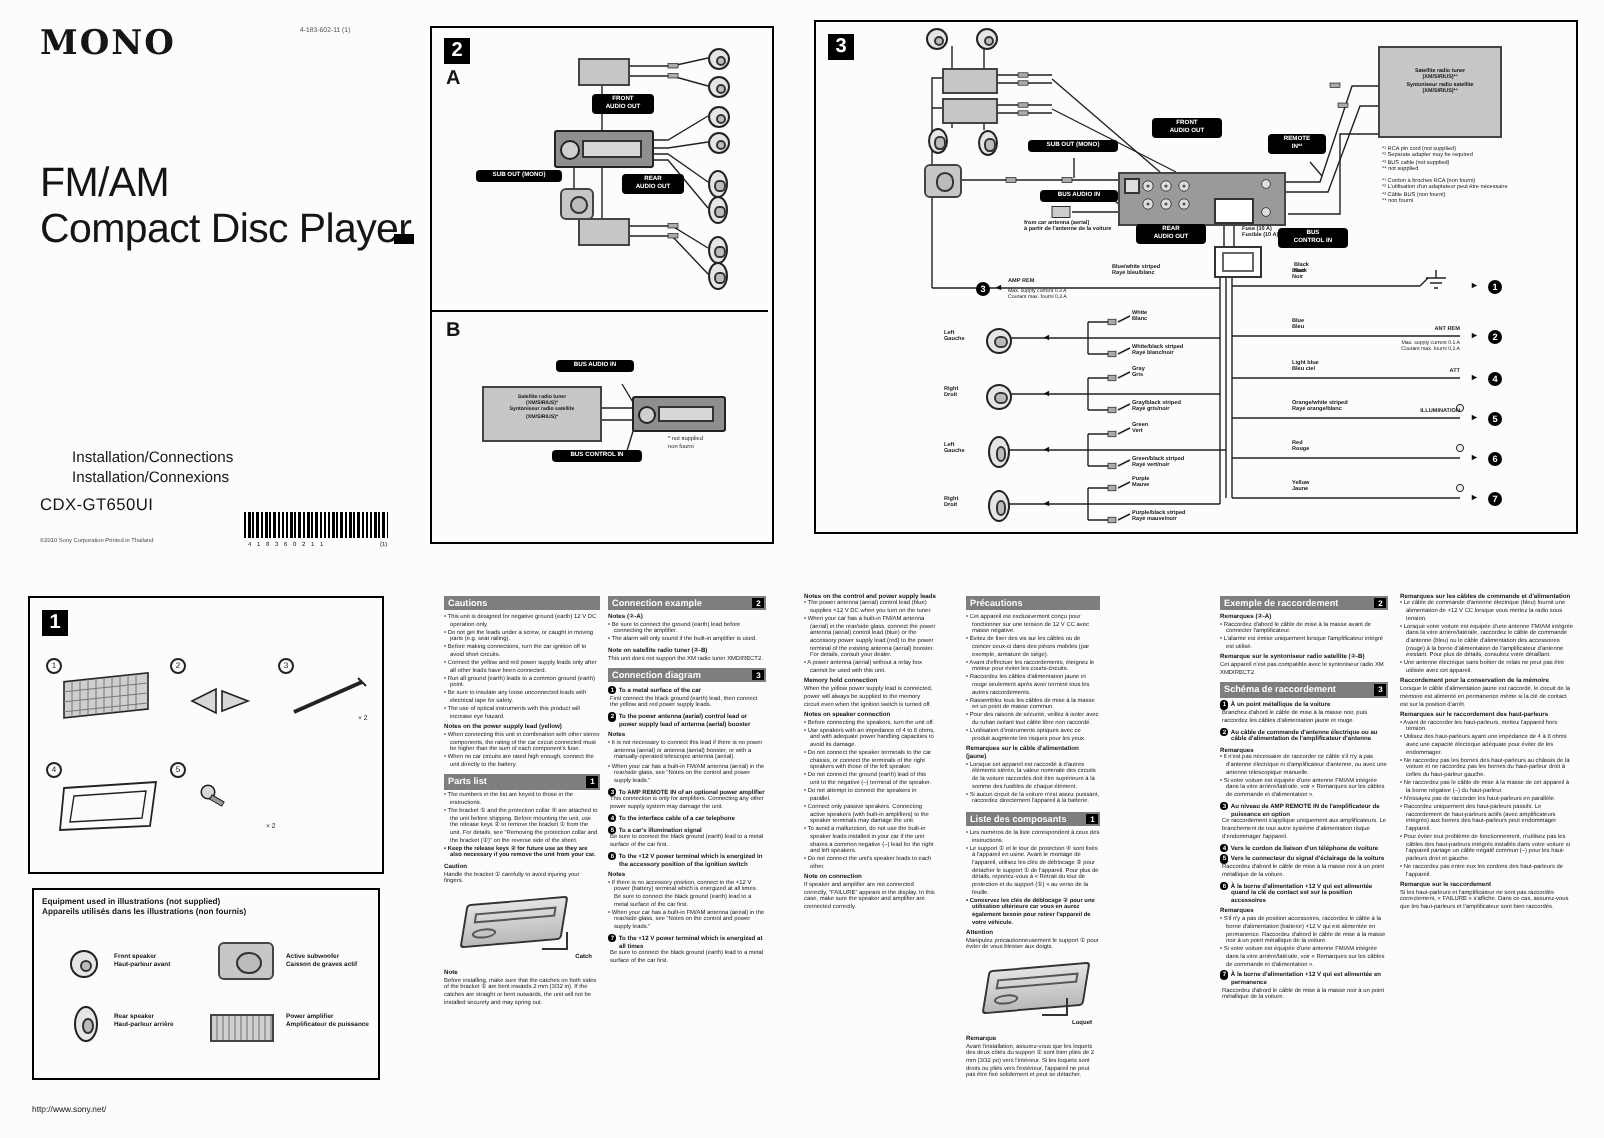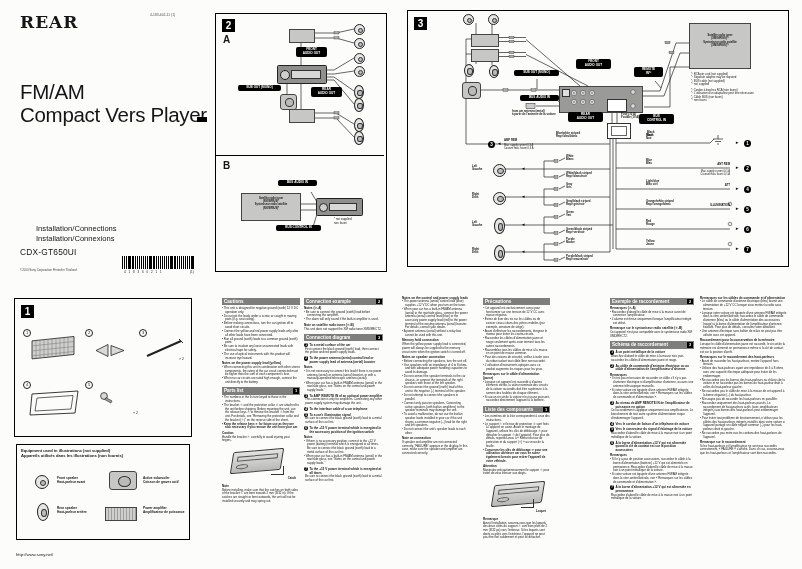--- a/index.html
+++ b/index.html
@@ -48,24 +48,24 @@
   svg{position:absolute;left:0;top:0;overflow:visible;}
   .s3txt{position:absolute;font-size:2.8px;line-height:1.2;white-space:pre-line;}
   .s3r{text-align:right;}
   .eqicon{position:absolute;}
 </style>
 </head>
 <body>
 
 <div class="page">
 
-  <div class="abs" style="left:20px;top:12px;font-family:'DejaVu Serif','Liberation Serif',serif;font-weight:bold;font-size:17px;letter-spacing:1px;">REAR</div>
+  <div class="abs" style="left:20px;top:12px;font-family:'DejaVu Serif','Liberation Serif',serif;font-weight:bold;font-size:17px;letter-spacing:1px;">MONO</div>
   <div class="abs" style="left:150px;top:13px;font-size:3.4px;color:#555;">4-183-602-11 (1)</div>
   <div class="abs" style="left:20px;top:80px;font-size:20.5px;line-height:1.14;white-space:pre-line;letter-spacing:-0.3px;">FM/AM
-Compact Vers Player</div>
+Compact Disc Player</div>
   <div class="abs" style="left:197px;top:117px;width:10px;height:5px;background:#000;"></div>
   <div class="abs" style="left:36px;top:224px;font-size:7.6px;line-height:1.3;white-space:pre-line;">Installation/Connections
 Installation/Connexions</div>
   <div class="abs" style="left:20px;top:247px;font-size:8.4px;letter-spacing:0.2px;">CDX-GT650UI</div>
   <div class="abs" style="left:20px;top:268px;font-size:2.9px;color:#444;">©2010 Sony Corporation   Printed in Thailand</div>
   <div class="barcode" style="left:122px;top:256px;width:72px;"></div>
   <div class="abs" style="left:124px;top:270px;font-size:3px;letter-spacing:1px;">4 1 8 3 6 0 2 1 1</div>
   <div class="abs" style="left:190px;top:270px;font-size:3px;">(1)</div>
   <div class="abs" style="left:16px;top:552px;font-size:4.2px;">http://www.sony.net/</div>
 

